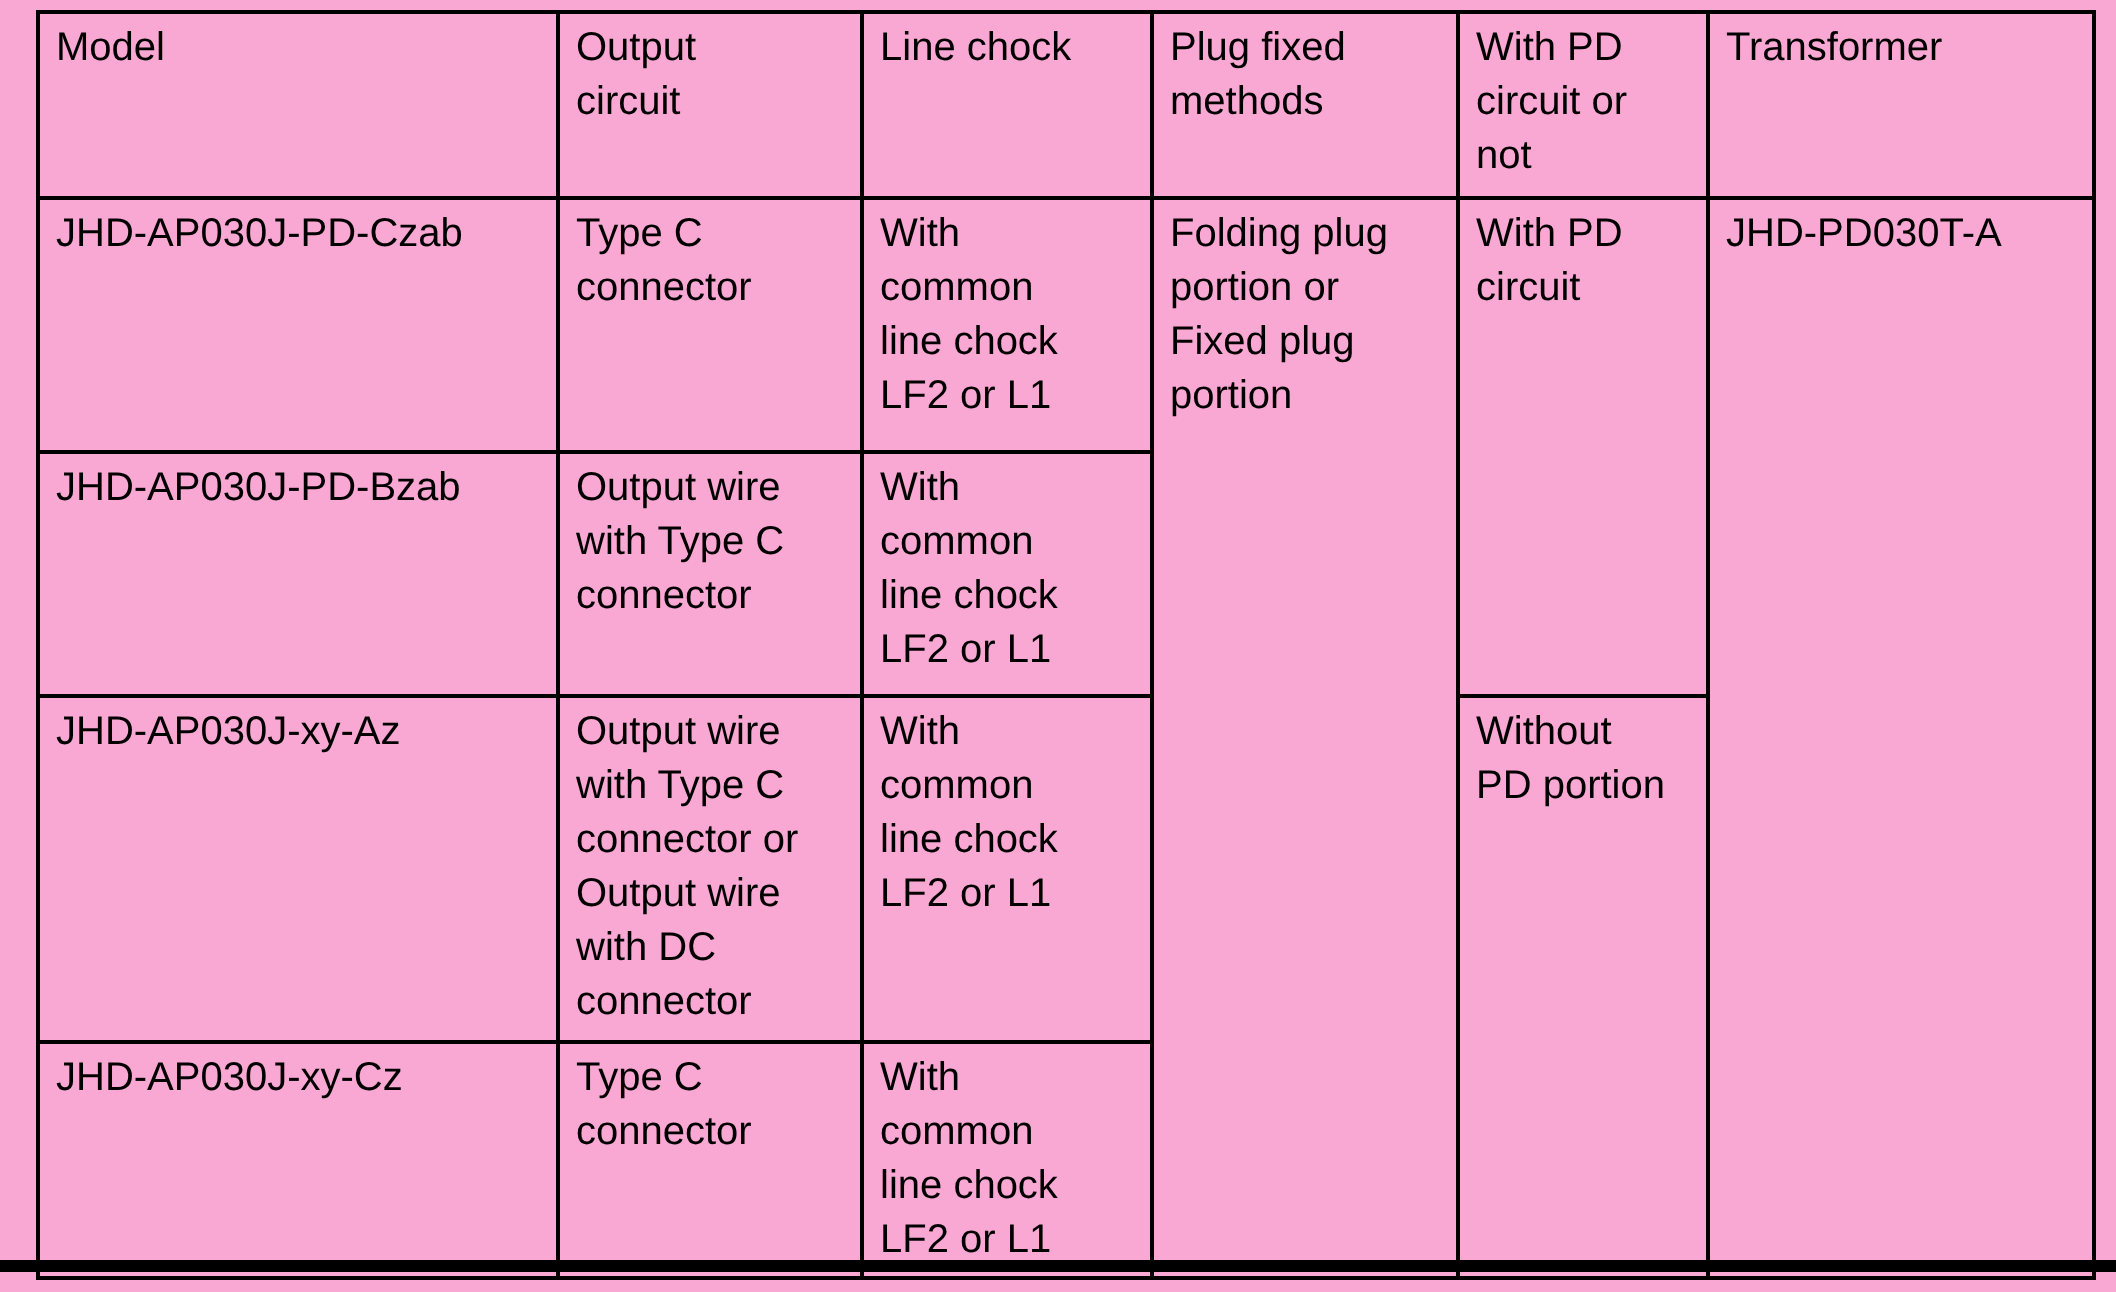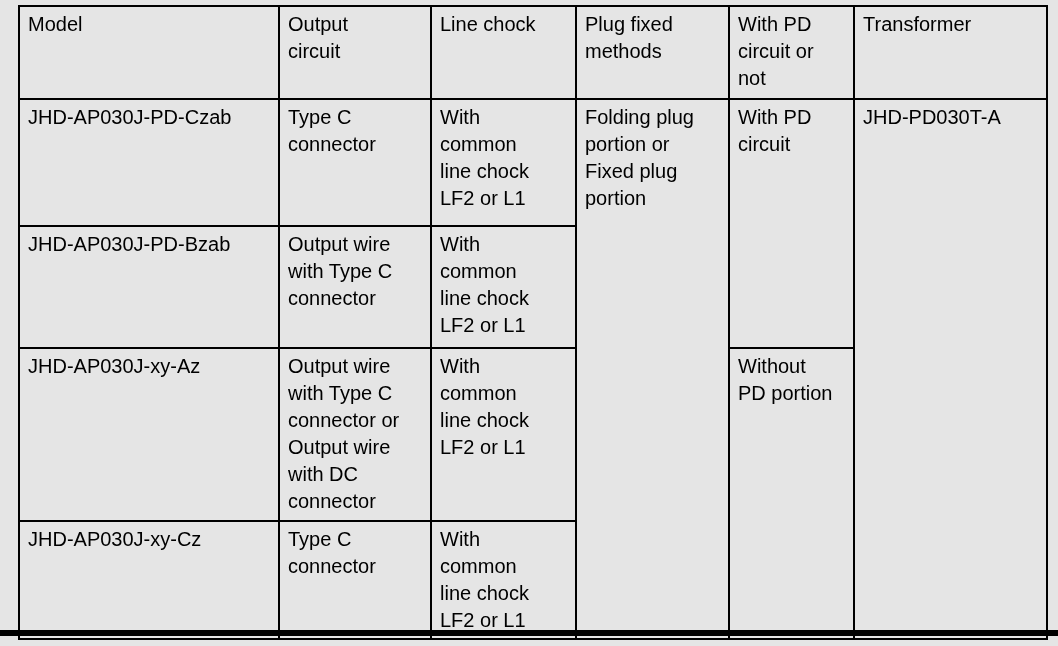--- a/index.html
+++ b/index.html
@@ -4,21 +4,21 @@
 <style>
   html, body {
     margin: 0;
     padding: 0;
     background: #ffffff;
   }
   .page {
     position: relative;
     width: 1058px;
     height: 646px;
-    background: #e5e5e5;
+    background: #f9a8d4;
     overflow: hidden;
     font-family: "Liberation Sans", sans-serif;
     color: #000000;
   }
   table.spec-table {
     position: absolute;
     left: 18px;
     top: 5px;
     width: 1028px;
     border-collapse: collapse;

